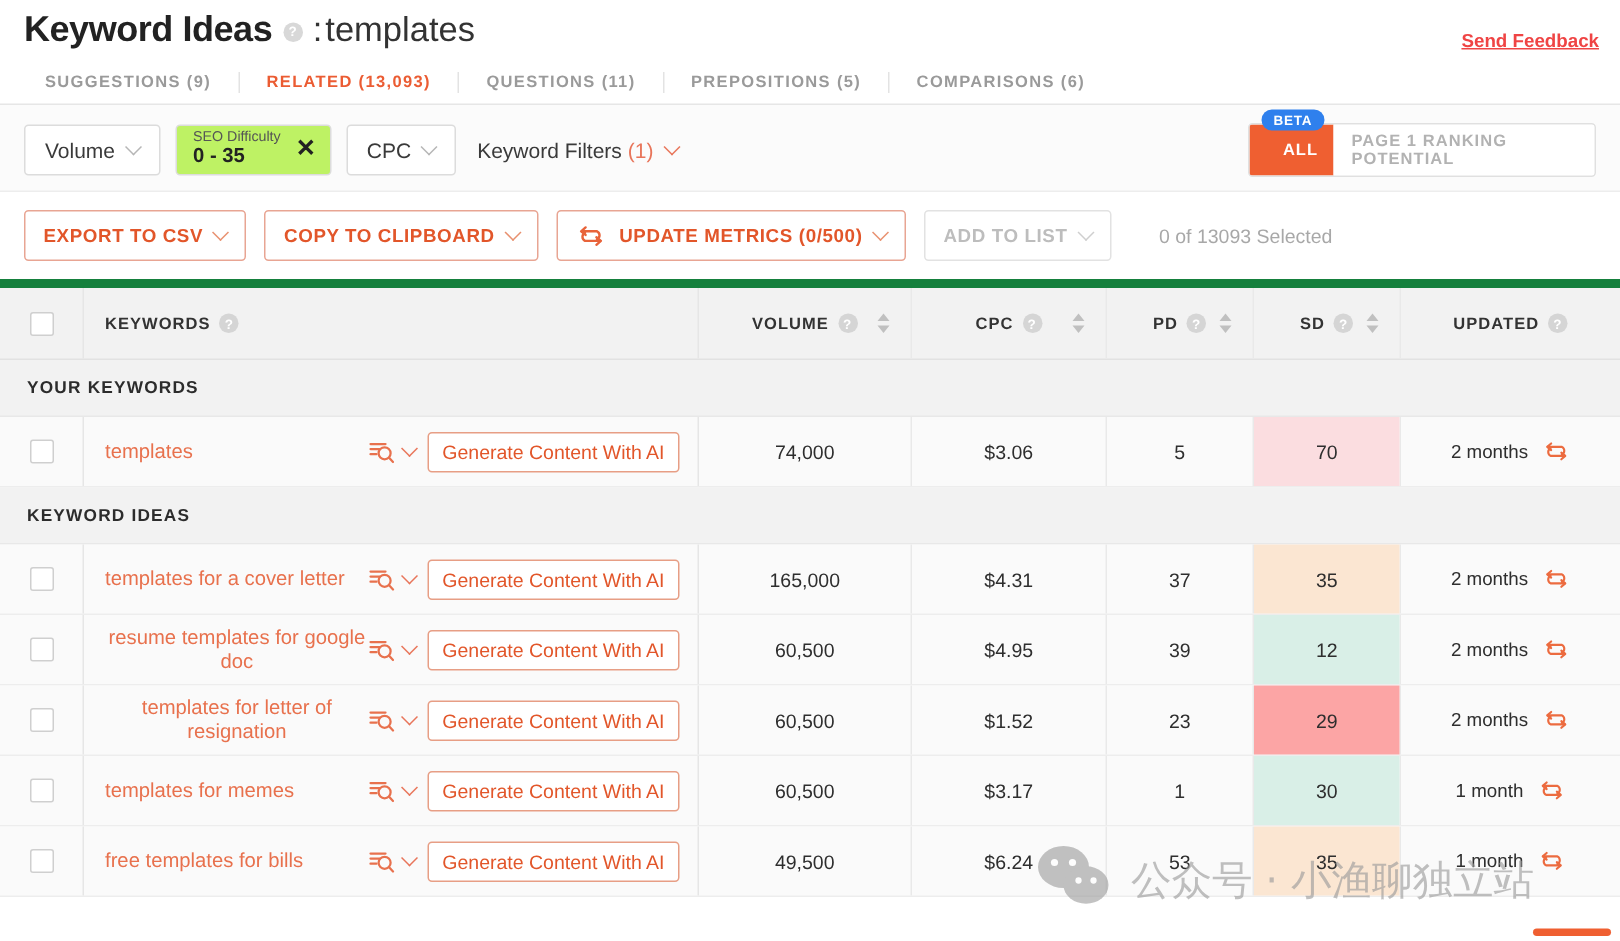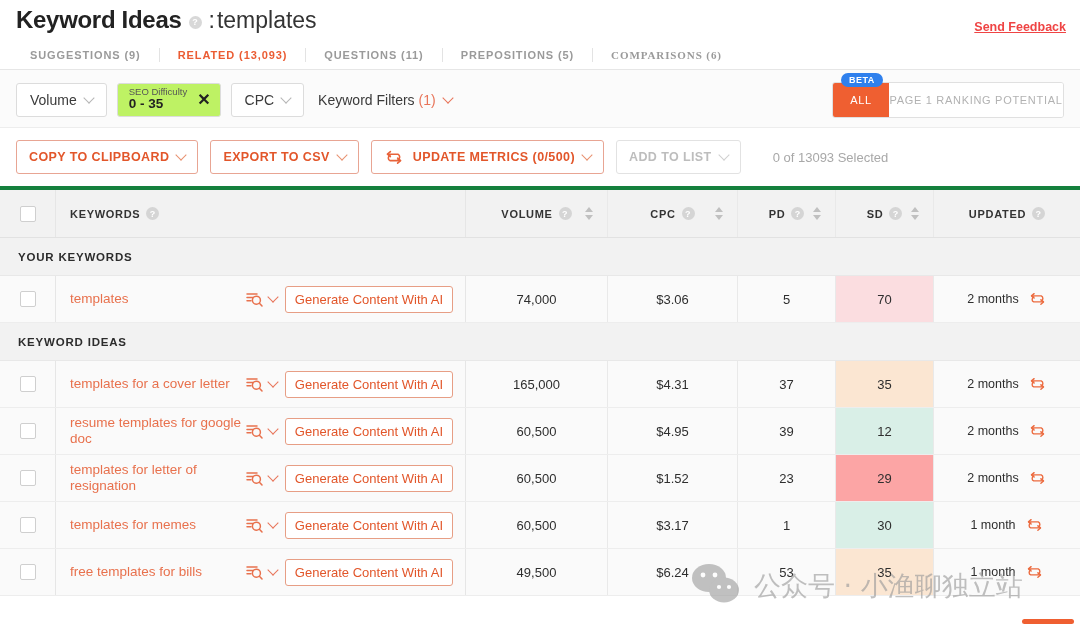--- a/index.html
+++ b/index.html
@@ -43,21 +43,21 @@
   .tabs {
     display: flex; align-items: center;
     border-bottom: 1px solid #e6e6e6;
     height: 30px; padding: 0 12px;
   }
   .tab {
     font-size: 11px; font-weight: bold; letter-spacing: 0.9px;
     color: #9a9a9a; padding: 0 18px; cursor: pointer;
     border-right: 1px solid #e3e3e3; line-height: 14px;
   }
-  .tab:last-child { border-right: none; font-family: Liberation Serif, serif; }
+  .tab:last-child { border-right: none; }
   .tab.active { color: #eb5c33; }
 
   
   .filter-bar {
     position: relative;
     display: flex; align-items: center;
     padding: 14px 16px 12px 16px;
     background: #fbfbfb;
     border-bottom: 1px solid #ededed;
     height: 58px;
@@ -106,22 +106,22 @@
     background: #2f80ed; color: #fff;
     font-size: 9px; font-weight: bold; letter-spacing: 0.5px;
     padding: 2px 8px; border-radius: 9px;
   }
   .toggle-group {
     display: flex; border-radius: 3px; overflow: hidden;
     border: 1px solid #e0e0e0; height: 36px;
   }
   .toggle-opt {
     display: flex; align-items: center; justify-content: center;
-    font-size: 11px; font-weight: normal; letter-spacing: 0.7px;
-    cursor: pointer; background: #fff; color: #b2b2b2;
+    font-size: 11px; font-weight: bold; letter-spacing: 0.7px;
+    cursor: pointer; background: #fff; color: #b2b2b2; padding-left: 12px;
   }
   .toggle-opt.on { background: #ef5f31; color: #fff; width: 56px; }
   .toggle-opt.off { width: 174px; }
 
   
   .action-bar {
     display: flex; align-items: center;
     padding: 12px 16px; height: 58px;
     background: #fff;
   }
@@ -136,21 +136,21 @@
   .abtn .caret::after { border-color: #e8906f; }
   .abtn.disabled {
     border-color: #e2e2e2; color: #bdbdbd; cursor: default;
   }
   .abtn.disabled .caret::after { border-color: #cfcfcf; }
   .refresh-icon { margin-right: 9px; display: flex; align-items: center; }
   .um-count { font-weight: bold; margin-left: 4px; }
   .sel-text { font-size: 13px; color: #a8a8a8; margin-left: 20px; }
 
   
-  .table { width: 100%; border-top: 4px solid #15803d; }
+  .table { width: 100%; border-top: 6px solid #15803d; text-align: center; }
   .trow { display: flex; align-items: stretch; }
   .thead { background: #f2f2f2; height: 48px; border-bottom: 1px solid #e2e2e2; }
   .c-check { width: 56px; flex: 0 0 56px; display: flex; align-items: center; justify-content: center;
              border-right: 1px solid #e6e6e6; }
   .c-kw    { flex: 1 1 auto; display: flex; align-items: center; padding-left: 14px;
              border-right: 1px solid #e6e6e6; min-width: 0; }
   .c-vol   { width: 142px; flex: 0 0 142px; }
   .c-cpc   { width: 130px; flex: 0 0 130px; }
   .c-pd    { width: 98px;  flex: 0 0 98px; }
   .c-sd    { width: 98px;  flex: 0 0 98px; }
@@ -282,26 +282,26 @@
     <span class="beta-badge">BETA</span>
     <div class="toggle-group">
       <div class="toggle-opt on">ALL</div>
       <div class="toggle-opt off">PAGE 1 RANKING POTENTIAL</div>
     </div>
   </div>
 </div>
 
 <div class="action-bar">
   <div class="abtn">
+    <span>EXPORT TO CSV</span>
+    <span class="caret"></span>
+  </div>
+
+  <div class="abtn">
     <span>COPY TO CLIPBOARD</span>
-    <span class="caret"></span>
-  </div>
-
-  <div class="abtn">
-    <span>EXPORT TO CSV</span>
     <span class="caret"></span>
   </div>
 
   <div class="abtn">
     <span class="refresh-icon">
       <svg width="20" height="17" viewBox="0 0 20 17" fill="none">
         <path d="M4 5.2 H14 A3 3 0 0 1 14 10.6" stroke="#e8633a" stroke-width="1.6" fill="none" stroke-linecap="round"></path>
         <path d="M6.4 2.6 L3.4 5.2 L6.4 7.6" stroke="#e8633a" stroke-width="1.6" fill="none" stroke-linecap="round" stroke-linejoin="round"></path>
         <path d="M16 11.6 H6 A3 3 0 0 1 6 6.2" stroke="#e8633a" stroke-width="1.6" fill="none" stroke-linecap="round"></path>
         <path d="M13.6 14.2 L16.6 11.6 L13.6 9.2" stroke="#e8633a" stroke-width="1.6" fill="none" stroke-linecap="round" stroke-linejoin="round"></path>

